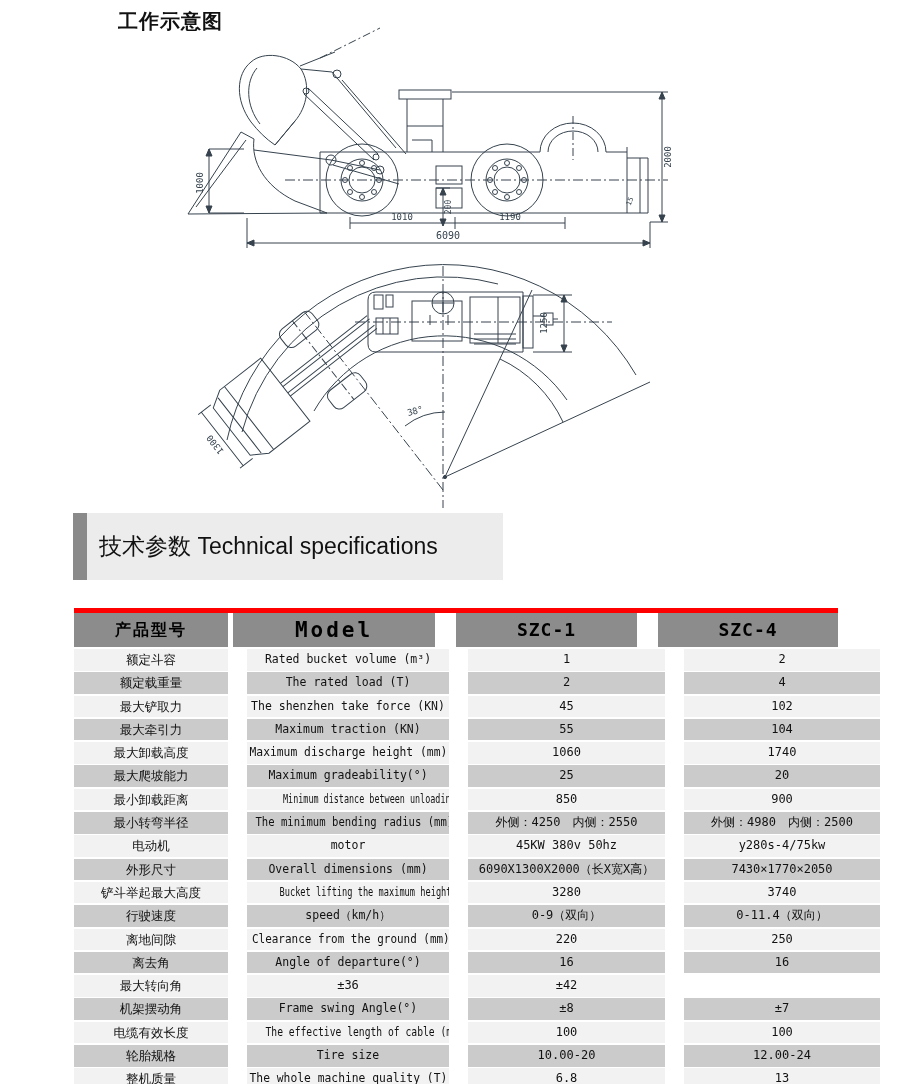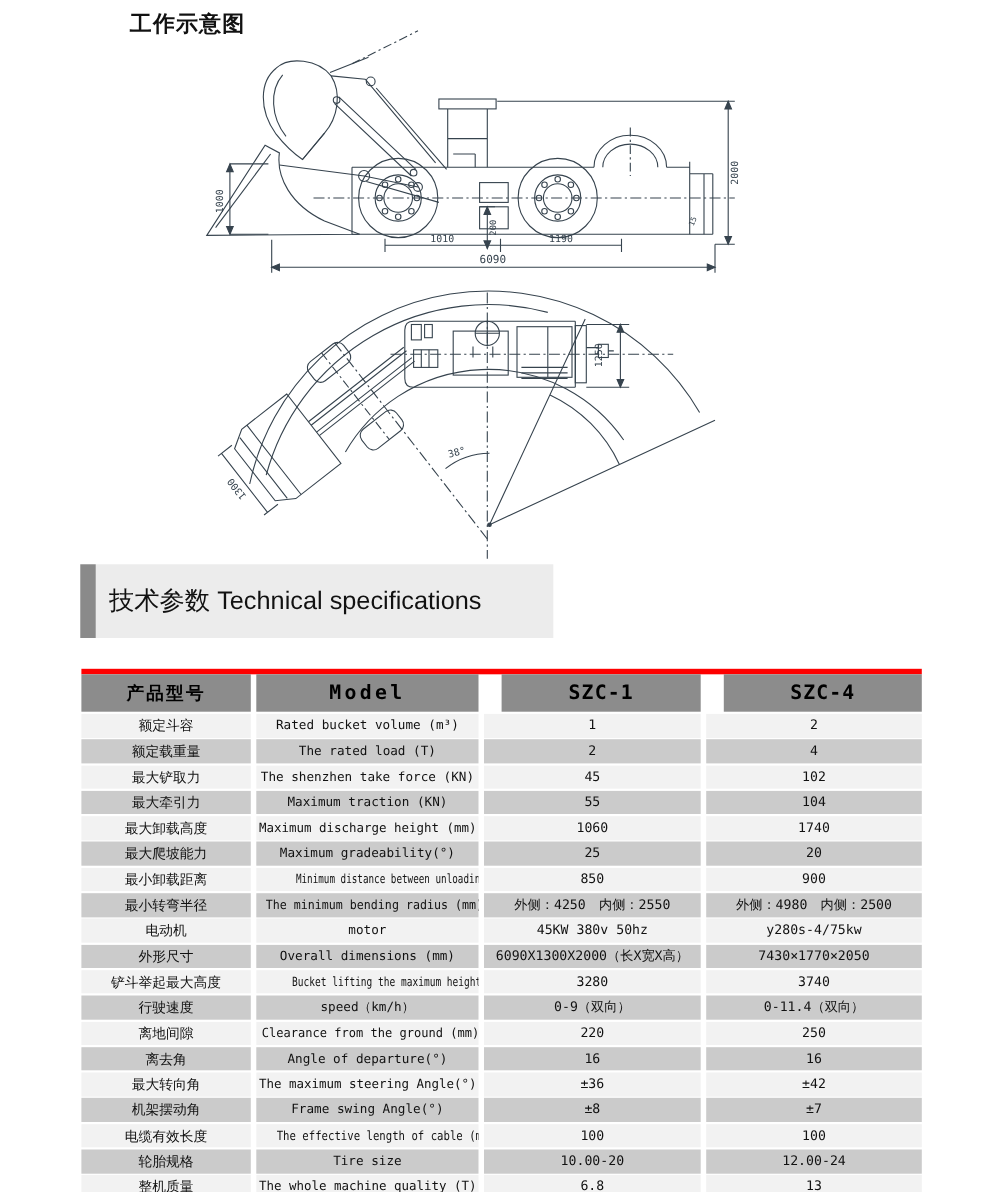--- a/index.html
+++ b/index.html
@@ -15,24 +15,24 @@
   .section-title{position:absolute;left:26px;top:0;line-height:67px;font-size:23px;
                  font-weight:500;font-family:Liberation Sans, sans-serif;
                  white-space:nowrap;}
   .spec-table{position:absolute;left:74px;top:608px;width:764px;}
   .red-line{height:5px;background:#fe0000;width:764px;}
   .t-head{display:grid;grid-template-columns:154px 202px 197px 196px;column-gap:5px;
           height:34px;}
   .t-head .hcell{background:#8c8c8c;color:#000;text-align:center;line-height:34px;
                  font-weight:bold;overflow:hidden;}
   .hcell.cn{font-size:16px;letter-spacing:2px;}
-  .hcell.model{font-size:18px;letter-spacing:3px;font-family:"DejaVu Sans Mono",monospace;}
+  .hcell.model{font-size:21px;letter-spacing:3px;font-family:"DejaVu Sans Mono",monospace;}
   .hcell.szc{font-size:18px;letter-spacing:1px;font-family:"DejaVu Sans Mono",monospace;margin-left:16px;}
   .t-body{margin-top:2px;}
-  .t-row{display:grid;grid-template-columns:154px 202px 197px 196px;column-gap:5px;
+  .t-row{display:grid;grid-template-columns:154px 202px 197px 196px;column-gap:19px;
          height:21.5px;margin-bottom:1.8px;}
   .t-row .cell{text-align:center;line-height:21.5px;overflow:hidden;white-space:nowrap;}
   .t-row:nth-child(odd) .cell{background:#f2f2f2;}
   .t-row:nth-child(even) .cell{background:#cbcbcb;}
   .cell.cn{font-size:12.5px;font-weight:500;}
   .cell.en{font-size:11.5px;font-family:"DejaVu Sans Mono","DejaVu Sans",monospace;}
   .cell.val{font-size:12px;font-family:"DejaVu Sans Mono","DejaVu Sans",monospace;}
   .fit{display:inline-block;white-space:nowrap;}
 </style>
 </head>
@@ -260,21 +260,20 @@
         <div class="cell val"><span class="fit">250</span></div>
       </div>
     <div class="t-row">
         <div class="cell cn"><span class="fit">离去角</span></div>
         <div class="cell en"><span class="fit">Angle of departure(°)</span></div>
         <div class="cell val"><span class="fit">16</span></div>
         <div class="cell val"><span class="fit">16</span></div>
       </div>
     <div class="t-row">
         <div class="cell cn"><span class="fit">最大转向角</span></div>
-        <div class="cell en"><span class="fit" style="transform: scaleX(0.985075); transform-origin: center center;">The maximum steering Angle(°)</span></div>
         <div class="cell val"><span class="fit">±36</span></div>
         <div class="cell val"><span class="fit">±42</span></div>
       </div>
     <div class="t-row">
         <div class="cell cn"><span class="fit">机架摆动角</span></div>
         <div class="cell en"><span class="fit">Frame swing Angle(°)</span></div>
         <div class="cell val"><span class="fit">±8</span></div>
         <div class="cell val"><span class="fit">±7</span></div>
       </div>
     <div class="t-row">

